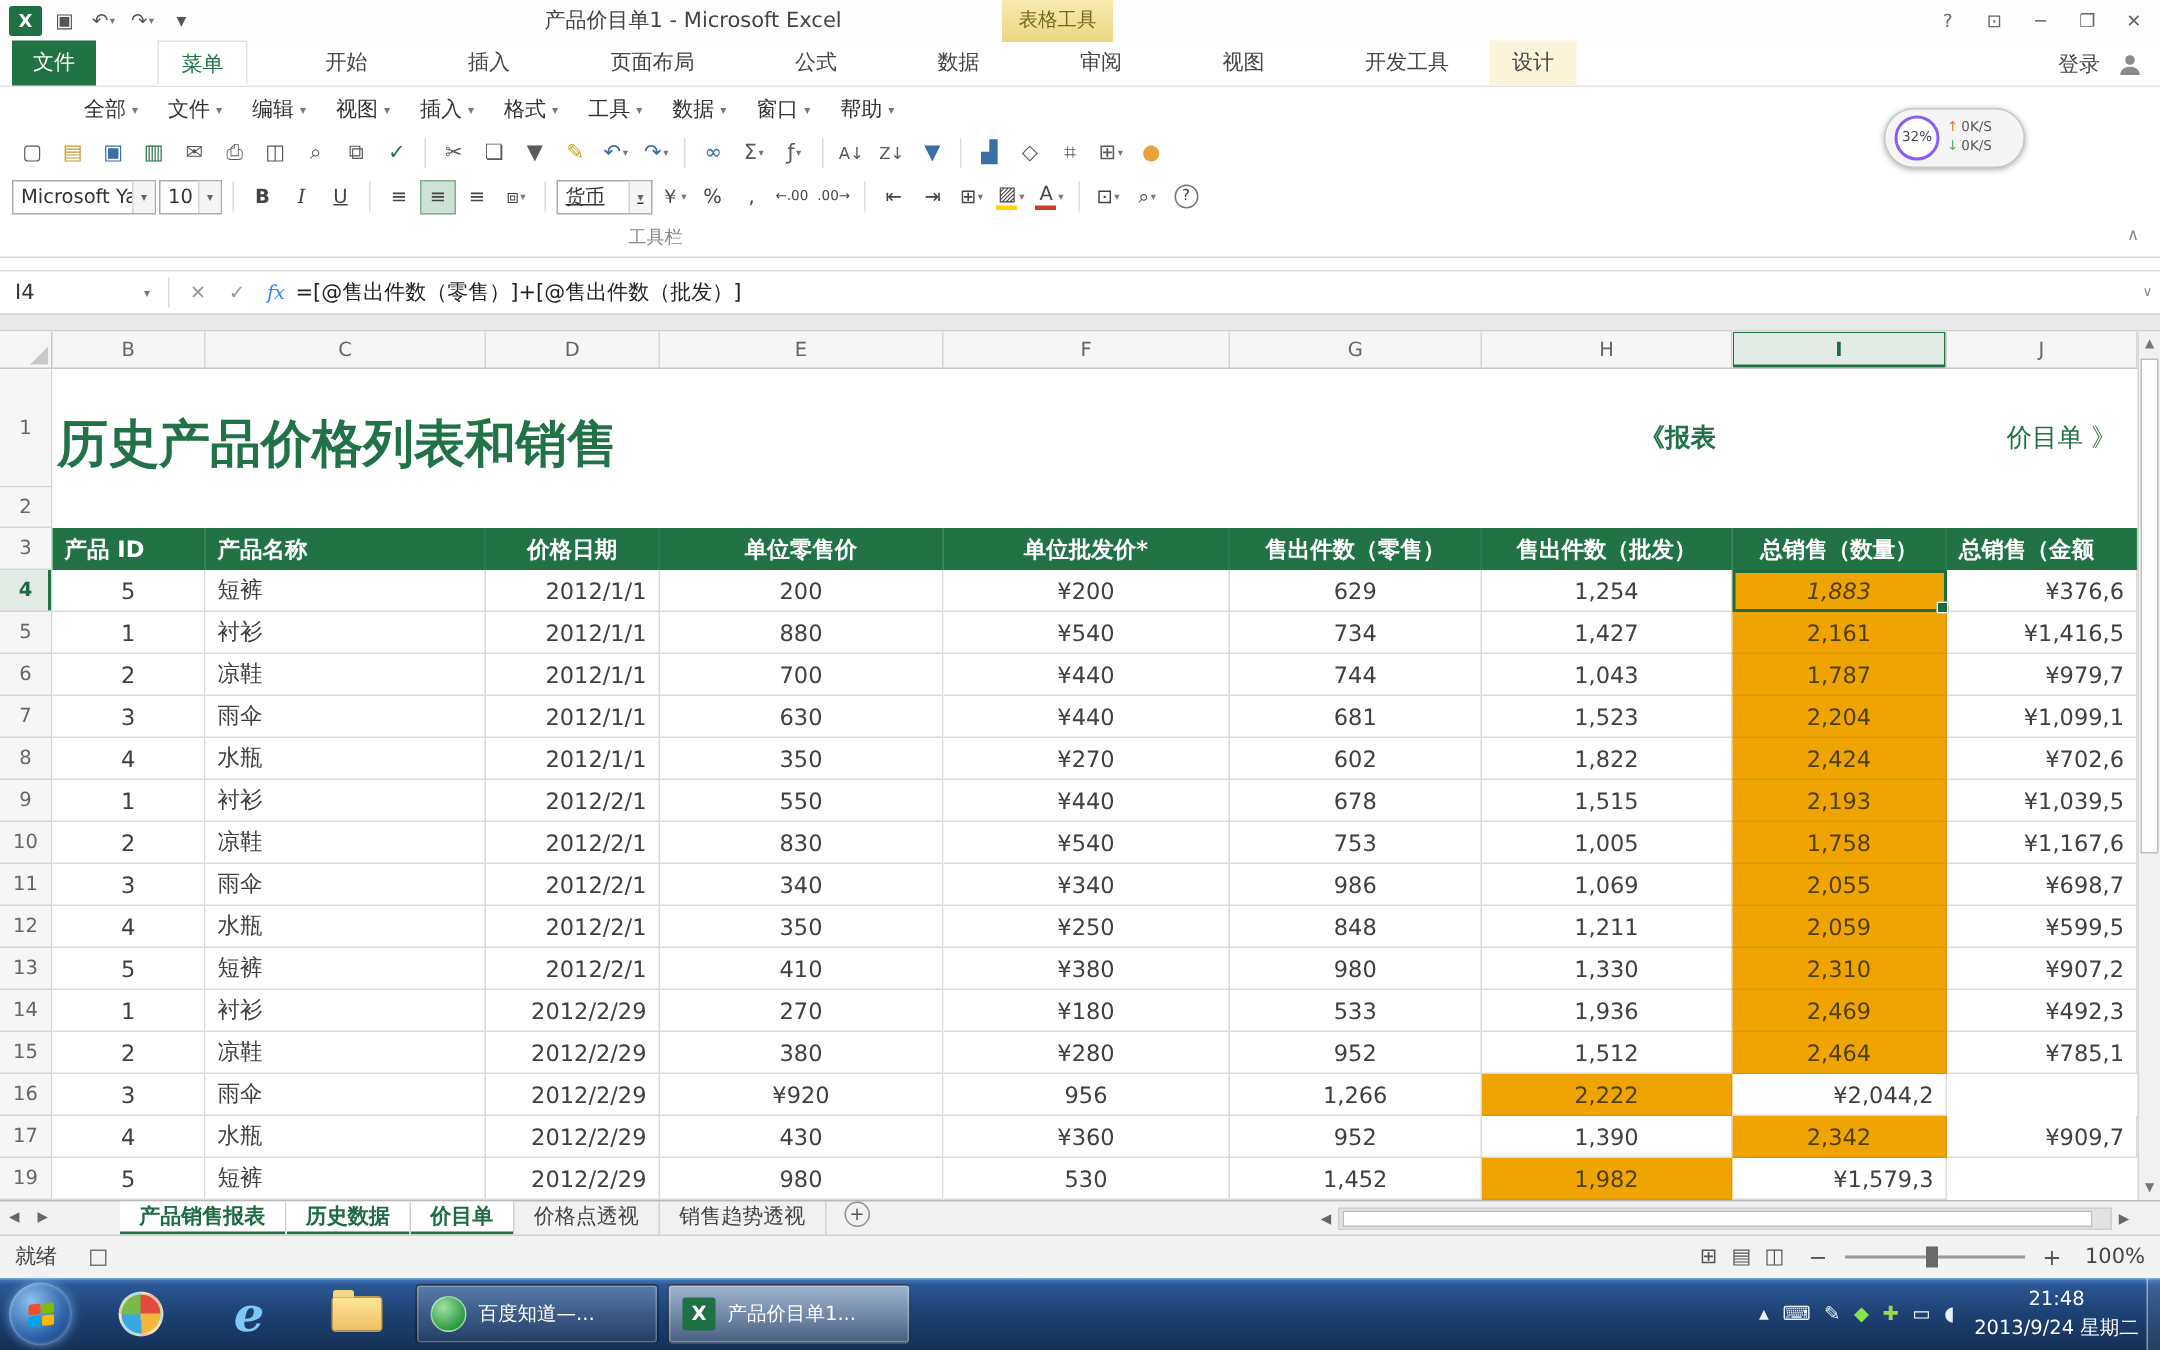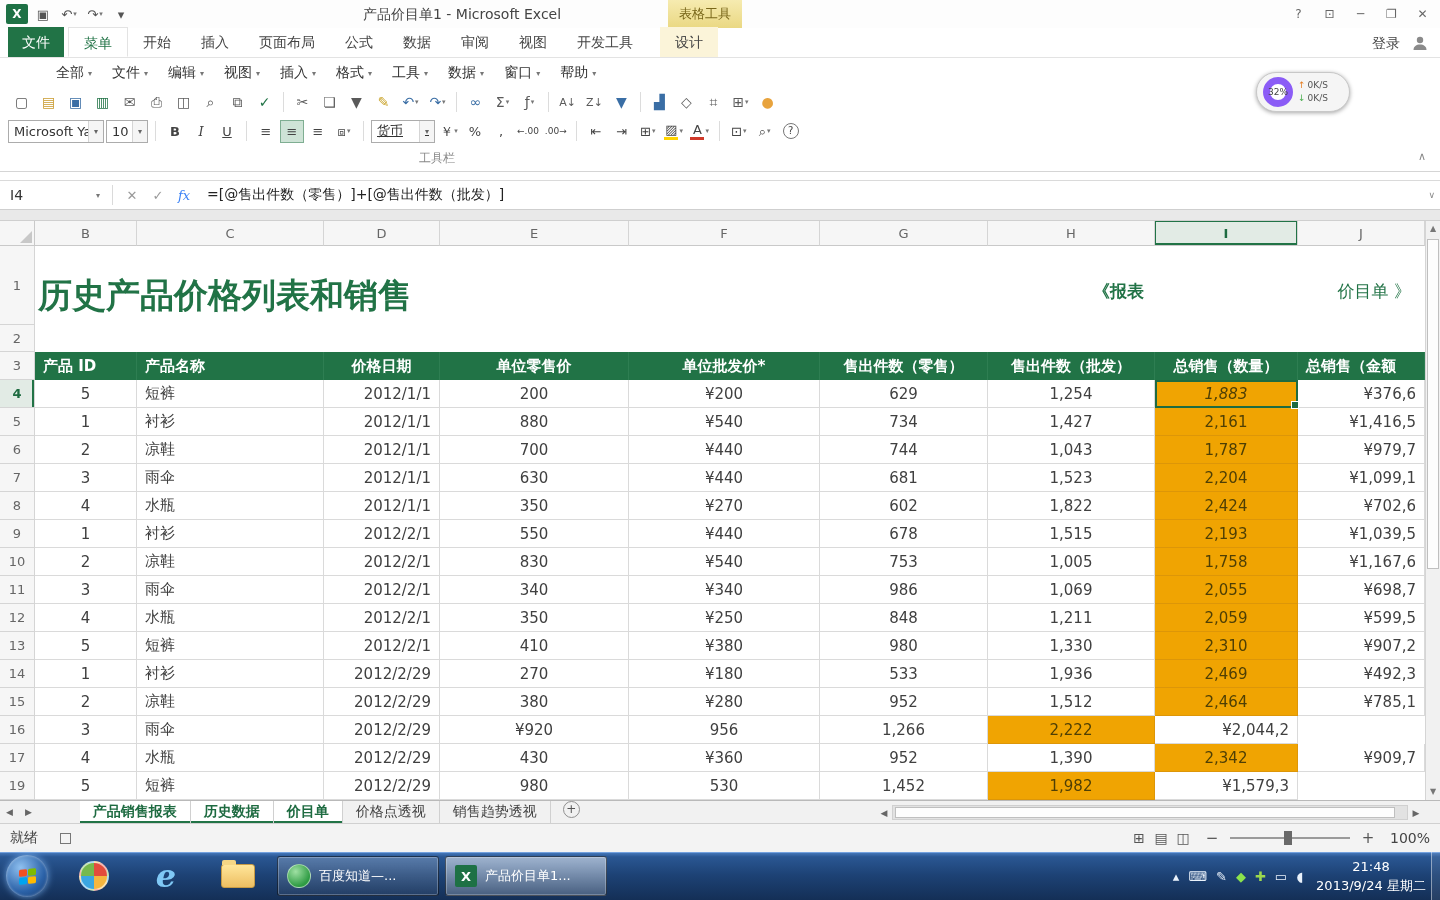--- a/index.html
+++ b/index.html
@@ -12,21 +12,21 @@
 .qat-btn .dd{font-size:7px;color:#777;margin-left:1px;}
 .excel-logo{background:#1E7145;color:#fff;font-weight:bold;font-size:12px;width:20px;height:20px;border-radius:2px;display:flex;align-items:center;justify-content:center;}
 #win-title{position:absolute;left:363px;top:0;height:28px;line-height:28px;font-size:14px;color:#444;white-space:nowrap;}
 #context-group{position:absolute;left:668px;top:0;width:74px;height:28px;background:linear-gradient(#F6EBB0,#EAD883);color:#79671A;font-size:13px;text-align:center;line-height:28px;}
 #win-controls{position:absolute;right:2px;top:0;display:flex;}
 .winctl{width:31px;height:27px;display:flex;align-items:center;justify-content:center;color:#666;font-size:12px;}
 
 
 #tab-row{position:absolute;left:0;top:28px;width:1440px;height:30px;background:#fff;border-bottom:1px solid #E3E3E3;display:flex;align-items:flex-end;}
 #file-tab{width:56px;height:30px;background:#217346;color:#fff;text-align:center;line-height:30px;font-size:14px;margin-left:8px;margin-right:4px;}
-.rtab{padding:0 15px;height:30px;line-height:30px;font-size:14px;color:#444;white-space:nowrap;}
+.rtab{padding:0 15px;height:30px;line-height:30px;font-size:14px;color:#444;white-space:nowrap;margin-left:37px;}
 .rtab.active{color:#217346;background:#fff;border:1px solid #E3E3E3;border-bottom:1px solid #fff;}
 .rtab.context{background:#FBF4D9;margin-left:12px;}
 #signin{position:absolute;right:40px;top:0;height:30px;line-height:30px;font-size:14px;color:#444;}
 #signin-avatar{position:absolute;right:12px;top:7px;}
 
 
 #ribbon-body{position:absolute;left:0;top:58px;width:1440px;height:114px;background:#fff;border-bottom:1px solid #D5D5D5;}
 #menu-bar{position:absolute;left:0;top:0;width:1100px;height:30px;display:flex;align-items:center;padding-left:6px;margin-left:40px;}
 .menu-item{display:flex;align-items:center;padding:0 10px;height:26px;font-size:14px;color:#333;}
 .menu-item .dd{font-size:8px;color:#777;margin-left:4px;}
@@ -46,33 +46,33 @@
 [data-name="italic-button"] .glyph{font-style:italic;font-family:"DejaVu Serif",serif;}
 [data-name="underline-button"] .glyph{text-decoration:underline;}
 [data-name="align-center-button"]{background:#CEE3D6;border:1px solid #7FAE92;}
 [data-name="help-button"] .glyph{border:1px solid #777;border-radius:50%;width:16px;height:16px;line-height:14px;font-size:10px;text-align:center;}
 [data-name="increase-decimal-button"] .glyph,[data-name="decrease-decimal-button"] .glyph{font-size:9px;}
 #grp-label{position:absolute;left:387px;top:92px;width:100px;text-align:center;font-size:12px;color:#888;}
 #ribbon-collapse{position:absolute;right:14px;top:92px;font-size:11px;color:#888;}
 
 
 #net-monitor{position:absolute;left:1256px;top:72px;width:94px;height:40px;background:#F5F5F5;border:1px solid #C8C8C8;border-radius:20px;box-shadow:0 1px 4px rgba(0,0,0,.35);display:flex;align-items:center;padding:0 6px;gap:5px;z-index:60;}
-#net-circle{width:30px;height:30px;border-radius:50%;border:7px solid #8b5cf6;background:#fff;display:flex;align-items:center;justify-content:center;font-size:9px;color:#444;}
+#net-circle{width:30px;height:30px;border-radius:50%;border:2px solid #8b5cf6;background:#fff;display:flex;align-items:center;justify-content:center;font-size:9px;color:#444;}
 .net-line{font-size:9px;color:#555;line-height:1.4;white-space:nowrap;}
 .net-up{color:#E67E22;margin-right:2px;}
 .net-down{color:#4CAF50;margin-right:2px;}
 
 
 #formula-bar{position:absolute;left:0;top:180px;width:1440px;height:30px;background:#fff;border-top:1px solid #DADADA;border-bottom:1px solid #CFCFCF;display:flex;align-items:center;}
 #name-box{width:96px;height:100%;display:flex;align-items:center;padding-left:10px;font-size:14px;color:#333;}
 #name-arrow{width:16px;font-size:8px;color:#777;}
 #nb-sep{width:1px;height:20px;background:#DADADA;margin-right:6px;}
 .fx-btn{width:26px;text-align:center;color:#999;font-size:13px;}
 #fx-label{color:#3b82f6;font-style:italic;font-family:"DejaVu Serif",serif;}
-#formula-text{margin-left:10px;font-size:14px;color:#222;white-space:nowrap;}
+#formula-text{font-size:14px;color:#222;white-space:nowrap;}
 #fb-expand{position:absolute;right:5px;font-size:9px;color:#888;}
 #hdr-gap{position:absolute;left:0;top:210px;width:1440px;height:11px;background:#E9E9E9;border-bottom:1px solid #CFCFCF;}
 
 
 #col-headers{position:absolute;left:0;top:221px;width:1425px;height:25px;display:grid;grid-template-columns:35px 102px 187px 116px 189px 191px 168px 167px 143px 127px;background:#F6F6F6;}
 .corner{border-right:1px solid #C9C9C9;border-bottom:1px solid #C9C9C9;position:relative;background:#F6F6F6;}
 .corner::after{content:'';position:absolute;right:2px;bottom:2px;border-style:solid;border-width:0 0 12px 12px;border-color:transparent transparent #C8C8C8 transparent;}
 .colhdr{display:flex;align-items:center;justify-content:center;font-size:13px;color:#666;border-right:1px solid #D5D5D5;border-bottom:1px solid #C9C9C9;}
 .selcol{background:#E2EBE5;color:#1E6B41;font-weight:bold;box-shadow:inset 0 0 0 1px #217346,inset 0 -2px 0 #217346;}
 #sheet{position:absolute;left:0;top:246px;width:1425px;height:554px;background:#fff;}

